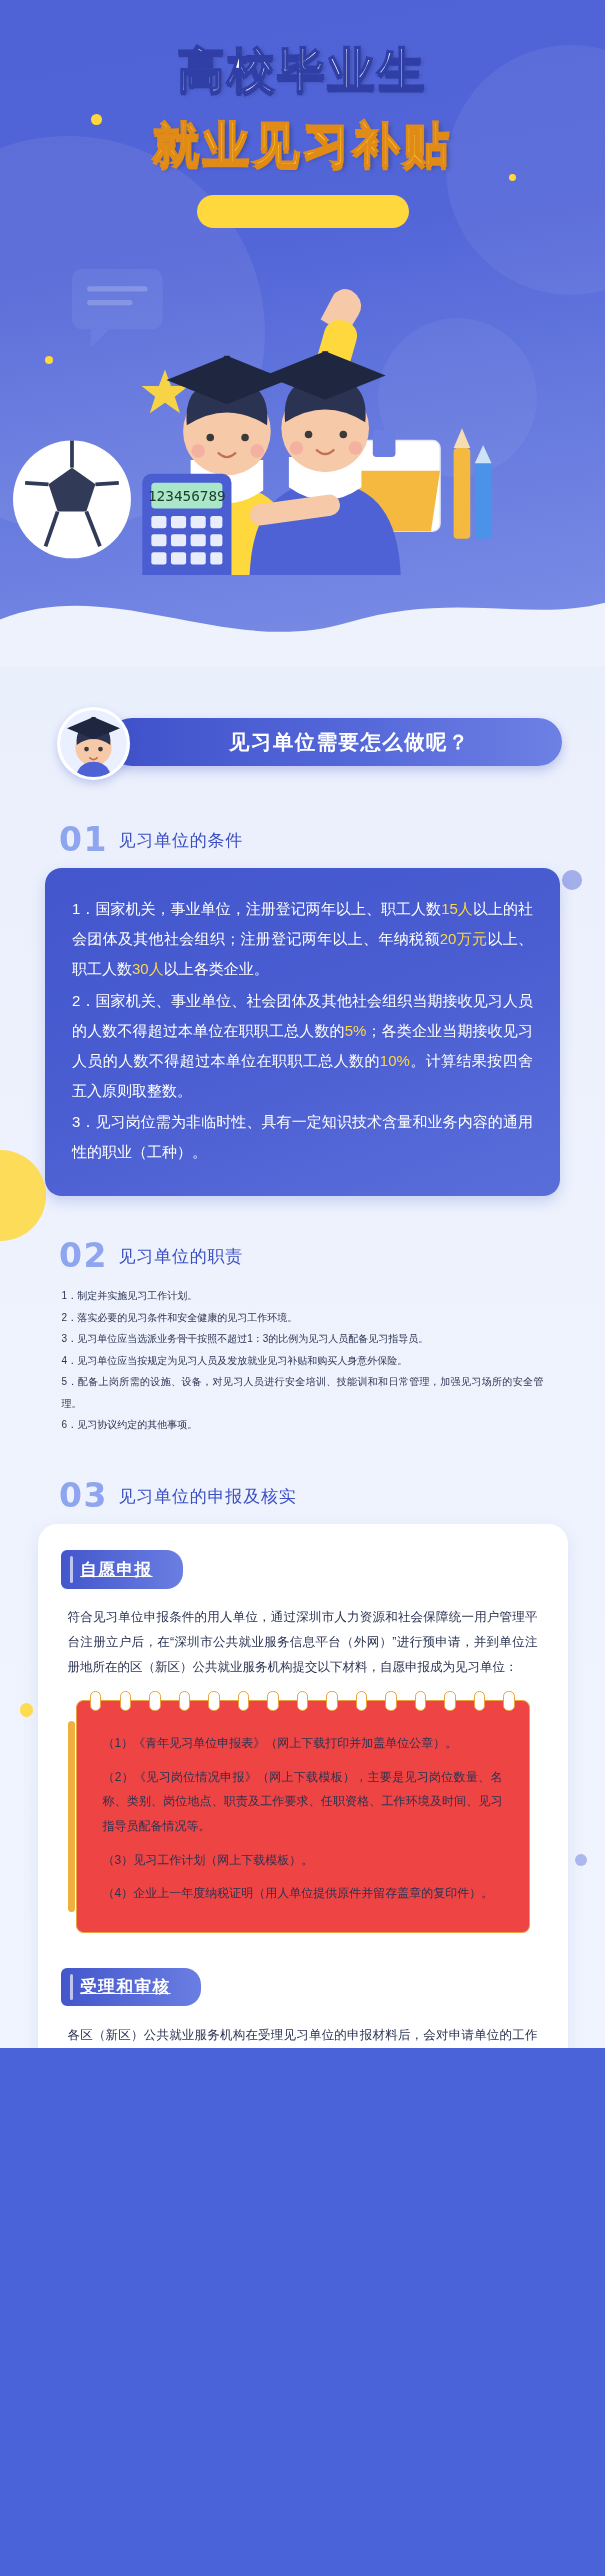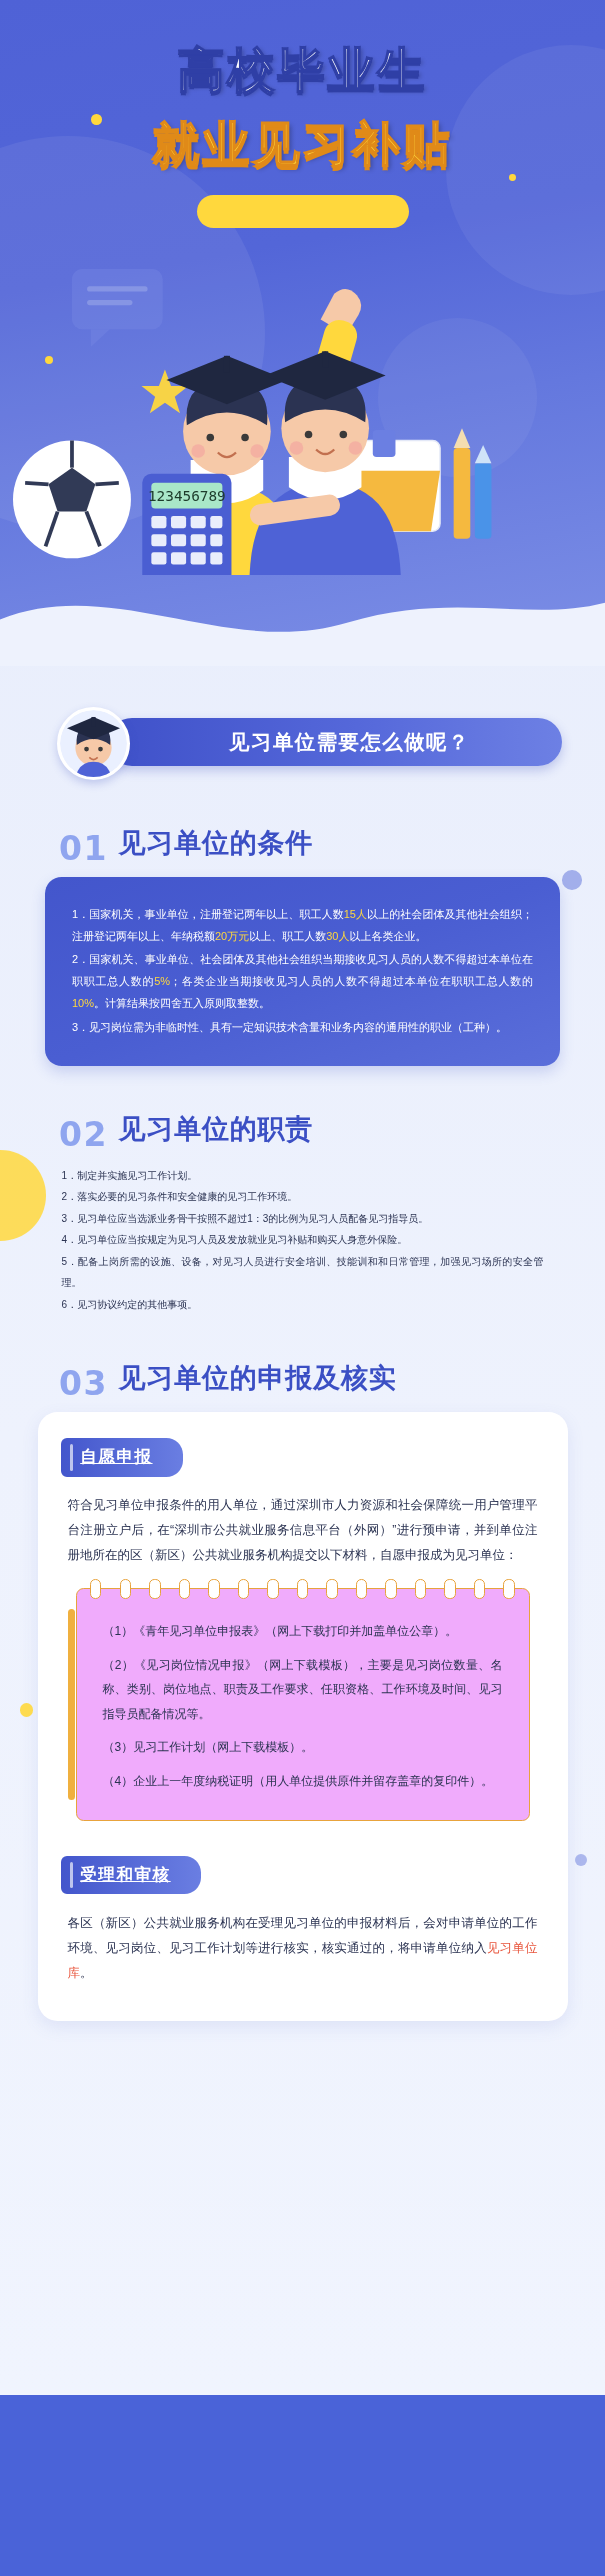--- a/index.html
+++ b/index.html
@@ -4,21 +4,21 @@
 <style>
   * { box-sizing: border-box; margin: 0; padding: 0; }
   html, body {
     width: 605px;
     background: #4a63d8;
     font-family: "Liberation Sans", sans-serif;
   }
   .page {
     position: relative;
     width: 605px;
-    height: 2395px;
+    height: 2048px;
     overflow: hidden;
     background: linear-gradient(180deg,#5063d6 0%, #5a6fdc 6%, #6b7fe2 12%, #7f90e8 16%, #e9eefc 22%, #eef2fd 60%, #f0f4fe 100%);
   }
 
   
   .hero {
     position: relative;
     height: 666px;
     overflow: hidden;
     background: linear-gradient(170deg,#4f62d6 0%,#5366d8 38%,#6478de 62%,#7d8fe6 100%);
@@ -86,31 +86,31 @@
   
   .numhead {
     display: flex; align-items: flex-end; gap: 10.6px;
     margin: 0 0 0 59px;
   }
   .numhead .num {
     font-size: 33px; font-weight: bold; color: #8fa5ef; letter-spacing: 1.5px;
     line-height: 0.9; font-family: "DejaVu Sans", sans-serif; text-align: center;
   }
   .numhead .txt {
-    font-size: 27px; font-weight: bold; color: #3b4fc4; letter-spacing: 0.8px;
+    font-size: 17px; font-weight: normal; color: #3b4fc4; letter-spacing: 0.8px;
     padding-bottom: 2.3px;
   }
 
   
   .bluecard {
     margin: 13.6px auto 0; width: 515px;
     background: linear-gradient(160deg,#4356cc 0%, #4a5ed2 50%, #5a6eda 100%);
     border-radius: 16.6px;
     padding: 26px 27px 27px 27px;
-    color: #ffffff; font-size: 11px; line-height: 2.0;
+    color: #ffffff; font-size: 15px; line-height: 2.0;
     box-shadow: 0 6px 13.6px rgba(70,90,200,0.22);
   }
   .bluecard p { margin-bottom: 1.5px; text-align: justify; }
   .hl { color: #ffd83d; }
 
   
   .plainlist {
     margin: 15px auto 0; width: 515px; padding: 0 16.6px;
     color: #2b3352; font-size: 10px; line-height: 2.15;
   }
@@ -134,21 +134,21 @@
     background: rgba(255,255,255,0.65); border-radius: 1.5px;
   }
   .cardtext {
     margin: 16.6px 30px 0 30px; color: #2b3352;
     font-size: 12.5px; line-height: 2.0; text-align: justify;
   }
 
   
   .notepad {
     position: relative; margin: 19.7px auto 0; width: 454px;
-    background: #f0abfc; border: 1.5px solid #e8a33c; border-radius: 7.6px;
+    background: #ef4444; border: 1.5px solid #e8a33c; border-radius: 7.6px;
     padding: 30px 26px 26px 26px;
   }
   .notepad::before {
     content: ""; position: absolute; left: -9px; top: 19.7px; bottom: 19.7px; width: 7.6px;
     background: #f0b03f; border-radius: 3.8px;
   }
   .rings { position: absolute; top: -9.8px; left: 13.6px; right: 13.6px; height: 19.7px; display: flex; justify-content: space-between; }
   .ring {
     width: 11.4px; height: 19.7px; border: 1.5px solid #e8a33c; border-radius: 5.3px;
     background: #ffffff;

